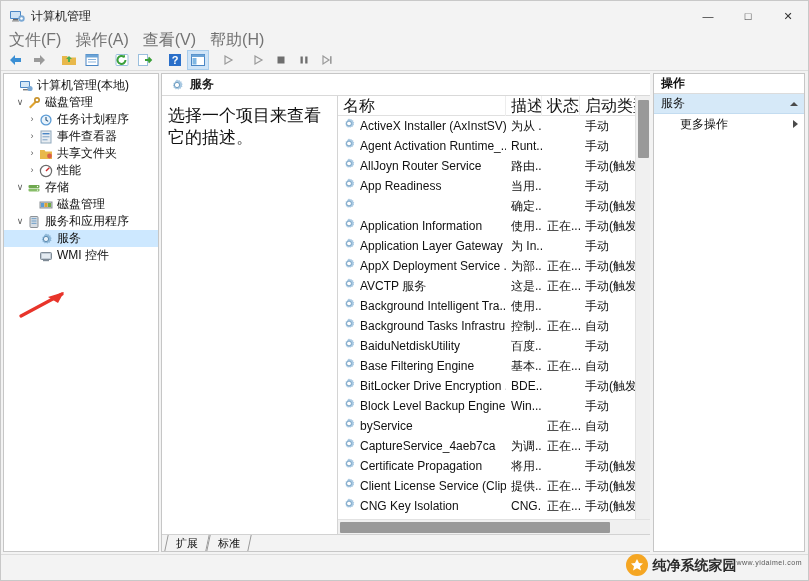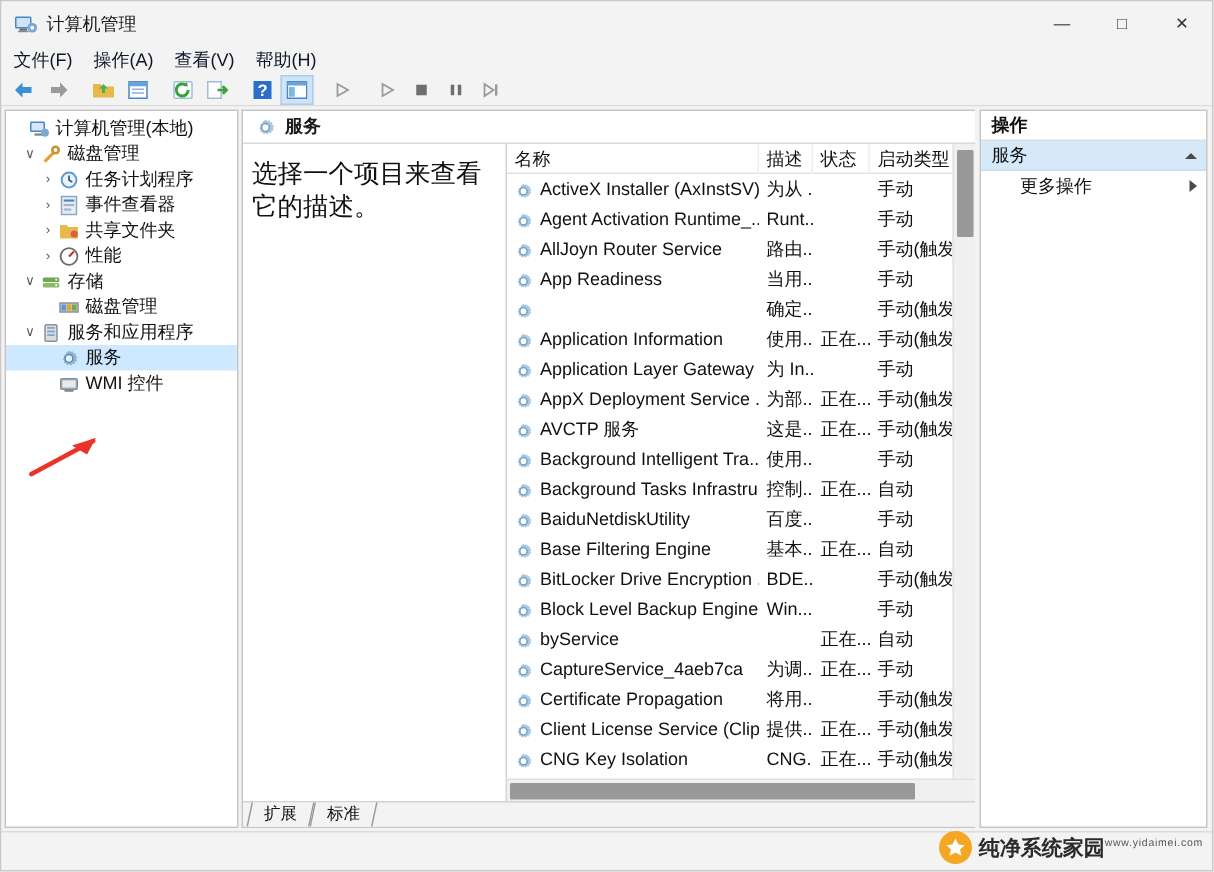--- a/index.html
+++ b/index.html
@@ -35,21 +35,21 @@
     color:#333; font-size:11px; line-height:1;
   }
 
   
   .menubar {
     height:18px; flex:0 0 18px;
     display:flex; align-items:center;
     padding-left:8px; gap:14px;
     background:#f3f3f3;
   }
-  .menu-item { font-size:12px; color:#0f172a; white-space:nowrap; }
+  .menu-item { font-size:16px; color:#737373; white-space:nowrap; }
 
   
   .toolbar {
     height:22px; flex:0 0 22px;
     display:flex; align-items:center;
     padding-left:4px; gap:1px;
     background:#f3f3f3;
     border-bottom:1px solid #dcdcdc;
   }
   .tb-btn {
@@ -129,33 +129,33 @@
     position:relative;
   }
   .lp-inner { flex:1 1 auto; display:flex; min-height:0; }
   .lp-cols { flex:1 1 auto; min-width:0; display:flex; flex-direction:column; overflow:hidden; }
 
   .colhead {
     height:20px; flex:0 0 20px;
     display:flex; align-items:center;
     background:#ffffff;
     border-bottom:1px solid #e0e0e0;
-    font-size:12px; color:#111;
+    font-size:16px; color:#111;
   }
   .ch { padding-left:5px; overflow:hidden; white-space:nowrap;
         border-right:1px solid #ededed; height:20px; line-height:20px; }
   .ch-name   { width:168px; flex:0 0 168px; }
   .ch-desc   { width:36px;  flex:0 0 36px; }
   .ch-state  { width:38px;  flex:0 0 38px; }
   .ch-start  { width:66px;  flex:0 0 66px; }
 
   .rows { flex:1 1 auto; overflow:hidden; }
   .row { display:flex; height:20px; align-items:center; font-size:12px; color:#111; white-space:nowrap; }
   .cell { padding-left:5px; overflow:hidden; white-space:nowrap; height:20px; line-height:20px; }
-  .c-name  { width:168px; flex:0 0 168px; display:flex; align-items:center; gap:4px; padding-left:4px; }
+  .c-name  { width:168px; flex:0 0 168px; display:flex; align-items:flex-start; gap:4px; padding-left:4px; }
   .c-desc  { width:36px;  flex:0 0 36px; }
   .c-state { width:38px;  flex:0 0 38px; }
   .c-start { width:66px;  flex:0 0 66px; }
   .svcico { width:14px; height:13px; position:relative; flex:0 0 14px; }
 
   
   .vscroll {
     width:15px; flex:0 0 15px;
     background:#f0f0f0; border-left:1px solid #e2e2e2;
     position:relative;

